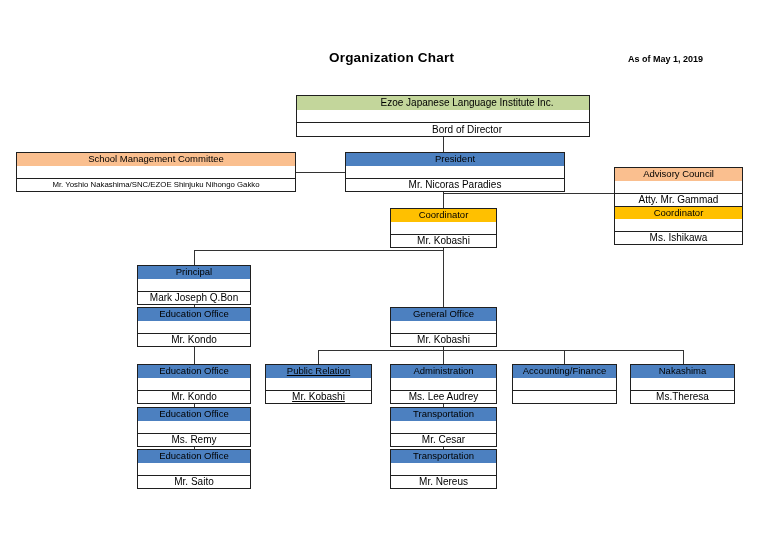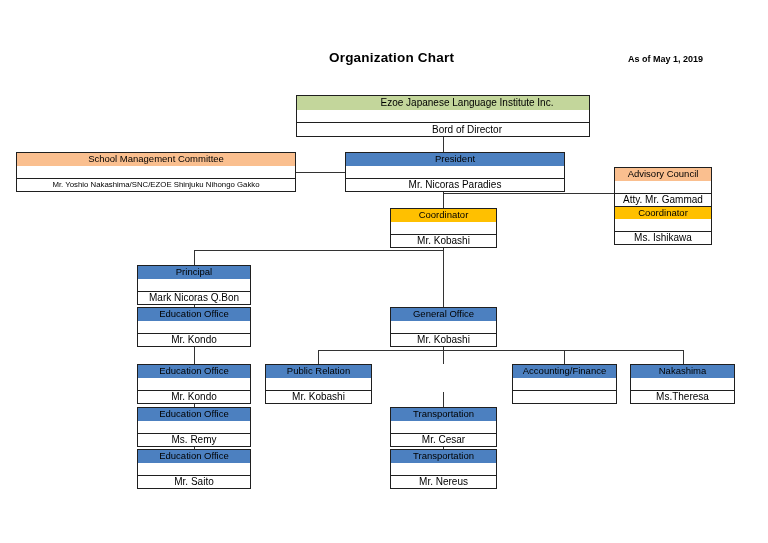--- a/index.html
+++ b/index.html
@@ -67,35 +67,35 @@
   <div class="node" style="left:16px;top:152px;width:280px;">
     <div class="row hdr-orange">School Management Committee</div>
     <div class="row name-row small-text">Mr. Yoshio Nakashima/SNC/EZOE Shinjuku Nihongo Gakko</div>
   </div>
 
   <div class="node" style="left:345px;top:152px;width:220px;">
     <div class="row hdr-blue">President</div>
     <div class="row name-row">Mr. Nicoras Paradies</div>
   </div>
 
-  <div class="node" style="left:614px;top:167px;width:98px;">
+  <div class="node" style="left:614px;top:167px;width:129px;">
     <div class="row hdr-orange">Advisory Council</div>
     <div class="row name-row">Atty. Mr. Gammad</div>
     <div class="row hdr-gold">Coordinator</div>
     <div class="row name-row">Ms. Ishikawa</div>
   </div>
 
   <div class="node" style="left:390px;top:208px;width:107px;">
     <div class="row hdr-gold">Coordinator</div>
     <div class="row name-row">Mr. Kobashi</div>
   </div>
 
   <div class="node" style="left:137px;top:265px;width:114px;">
     <div class="row hdr-blue">Principal</div>
-    <div class="row name-row">Mark Nicoras Q.Bon</div>
+    <div class="row name-row">Mark Joseph Q.Bon</div>
   </div>
 
   <div class="node" style="left:137px;top:307px;width:114px;">
     <div class="row hdr-blue">Education Office</div>
     <div class="row name-row">Mr. Kondo</div>
   </div>
 
   <div class="node" style="left:137px;top:364px;width:114px;">
     <div class="row hdr-blue">Education Office</div>
     <div class="row name-row">Mr. Kondo</div>
@@ -109,25 +109,29 @@
   <div class="node" style="left:137px;top:449px;width:114px;">
     <div class="row hdr-blue">Education Office</div>
     <div class="row name-row">Mr. Saito</div>
   </div>
 
   <div class="node" style="left:390px;top:307px;width:107px;">
     <div class="row hdr-blue">General Office</div>
     <div class="row name-row">Mr. Kobashi</div>
   </div>
 
-  <div class="node" style="left:265px;top:364px;width:107px;">
+  <div class="node" style="left:265px;top:364px;width:107px;text-decoration:underline;">
     <div class="row hdr-blue">Public Relation</div>
     <div class="row name-row">Mr. Kobashi</div>
   </div>
 
+  <div class="node" style="left:390px;top:364px;width:107px;">
+    <div class="row hdr-blue">Administration</div>
+    <div class="row name-row">Ms. Lee Audrey</div>
+  </div>
 
   <div class="node" style="left:512px;top:364px;width:105px;">
     <div class="row hdr-blue">Accounting/Finance</div>
     <div class="row name-row"></div>
   </div>
 
   <div class="node" style="left:630px;top:364px;width:105px;">
     <div class="row hdr-blue">Nakashima</div>
     <div class="row name-row">Ms.Theresa</div>
   </div>

